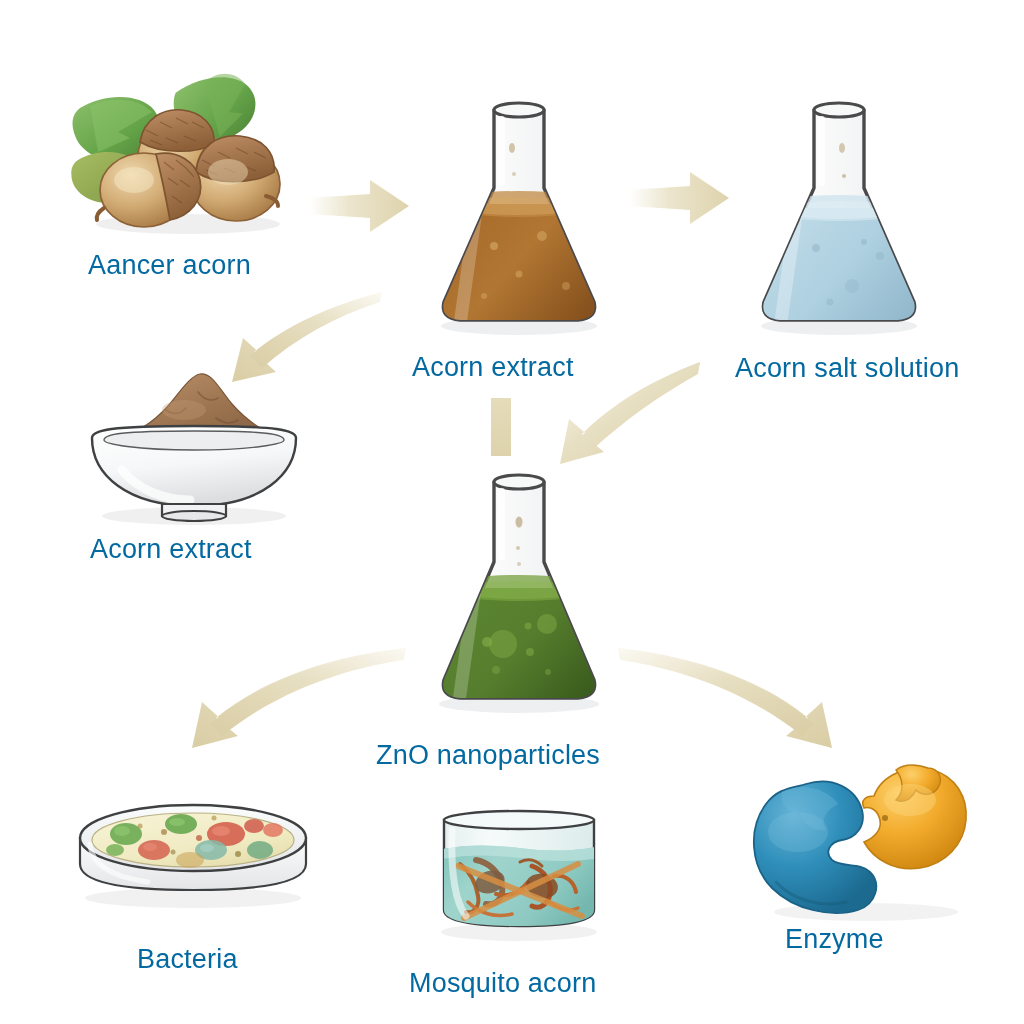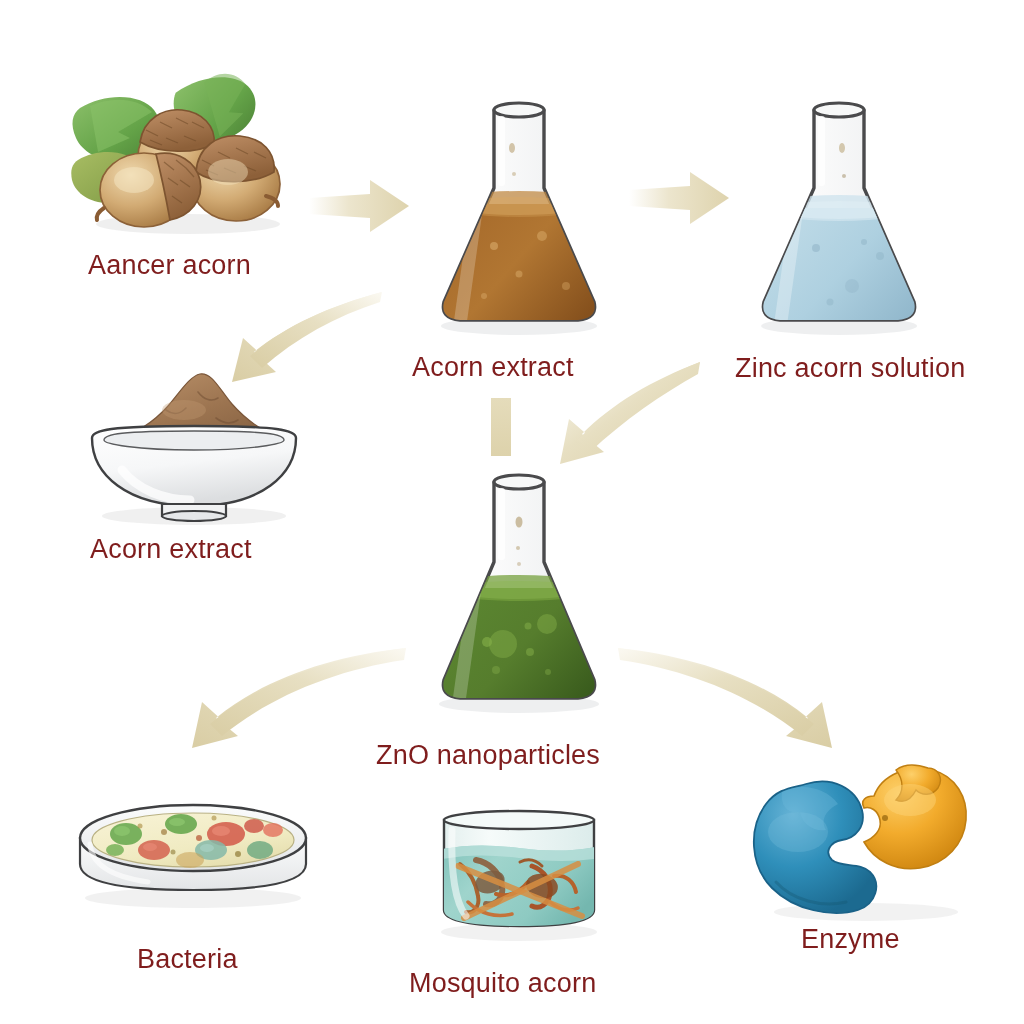--- a/index.html
+++ b/index.html
@@ -10,21 +10,21 @@
     font-family:"Liberation Sans", sans-serif;
     overflow:hidden;
     position:relative;
   }
   #stage{position:absolute;left:0;top:0;width:1024px;height:1024px;}
   .node{position:absolute;}
   .caption{
     position:absolute;
     font-family:"Liberation Sans", sans-serif;
     font-size:27px;
-    color:#7f1d1d;
+    color:#0369a1;
     letter-spacing:.2px;
     white-space:nowrap;
     text-align:center;
   }
   svg{display:block;overflow:visible;}
   .arrow-layer{position:absolute;left:0;top:0;width:1024px;height:1024px;pointer-events:none;}
 </style>
 </head>
 <body>
 
@@ -208,21 +208,21 @@
         <circle cx="136" cy="160" r="4" fill="#8fb3c6" opacity=".45"></circle>
         <circle cx="108" cy="190" r="7" fill="#8fb3c6" opacity=".35"></circle>
         <circle cx="86" cy="206" r="3.5" fill="#8fb3c6" opacity=".45"></circle>
       </g>
       <ellipse cx="95" cy="14" rx="25" ry="7" fill="#f7f8f8" stroke="#4a4a4c" stroke-width="3.2"></ellipse>
       <ellipse cx="98" cy="52" rx="3" ry="5" fill="#cbbb9b" opacity=".8"></ellipse>
       <circle cx="100" cy="80" r="2" fill="#b8a98c" opacity=".7"></circle>
       <rect x="74" y="20" width="7" height="70" rx="3" fill="#ffffff" opacity=".8"></rect>
     </svg>
   </div>
-  <div class="caption" style="left:735px;top:353px;">Zinc acorn solution</div>
+  <div class="caption" style="left:735px;top:353px;">Acorn salt solution</div>
 
   <div class="node" style="left:66px;top:366px;">
     <svg width="250" height="160" viewBox="0 0 250 160">
       <defs>
         <linearGradient id="powG" x1="0.2" y1="0" x2="0.9" y2="1">
           <stop offset="0%" stop-color="#b78e67"></stop>
             <stop offset="45%" stop-color="#9c7450"></stop>
             <stop offset="100%" stop-color="#7d5a3c"></stop>
         </linearGradient>
         <linearGradient id="bowlG" x1="0" y1="0" x2="0.3" y2="1">
@@ -397,15 +397,15 @@
       </g>
 
       <g>
         <path d="M60 22 C86 14 110 26 116 48 C120 64 110 76 96 78 C84 80 78 90 86 98 C96 106 114 100 124 110 C136 122 130 142 112 148 C86 156 48 148 26 126 C4 104 2 66 20 42 C32 26 46 26 60 22 Z" fill="url(#blueGr)" stroke="#1a6288" stroke-width="1.8"></path>
         <path d="M36 30 C56 20 80 26 92 42 C80 48 74 58 80 68 C68 70 56 62 54 50 C42 52 34 44 36 30 Z" fill="#6cb8da" opacity=".38"></path>
         <ellipse cx="52" cy="70" rx="30" ry="20" fill="#7cc2e0" opacity=".28"></ellipse>
         <path d="M30 120 C46 138 76 146 100 140" stroke="#14556f" stroke-width="3" fill="none" opacity=".35" stroke-linecap="round"></path>
       </g>
     </svg>
   </div>
-  <div class="caption" style="left:785px;top:924px;margin-left:16px;">Enzyme</div>
+  <div class="caption" style="left:785px;top:924px;">Enzyme</div>
 
 </div>
 
 </body></html>

